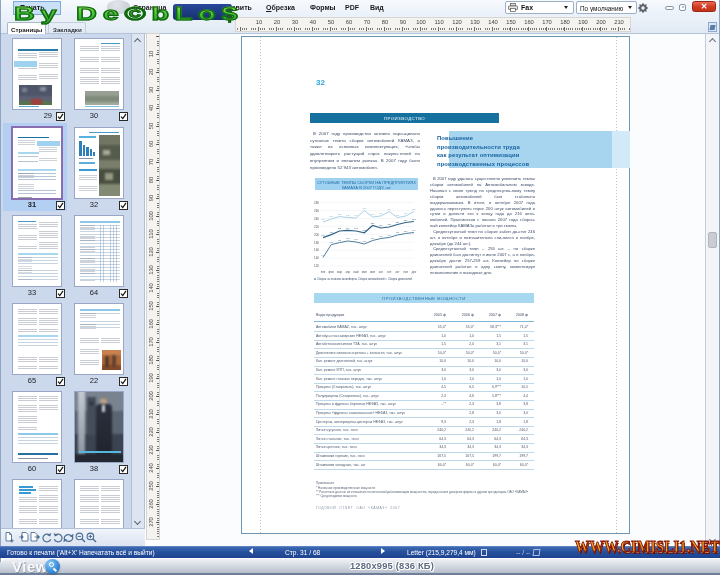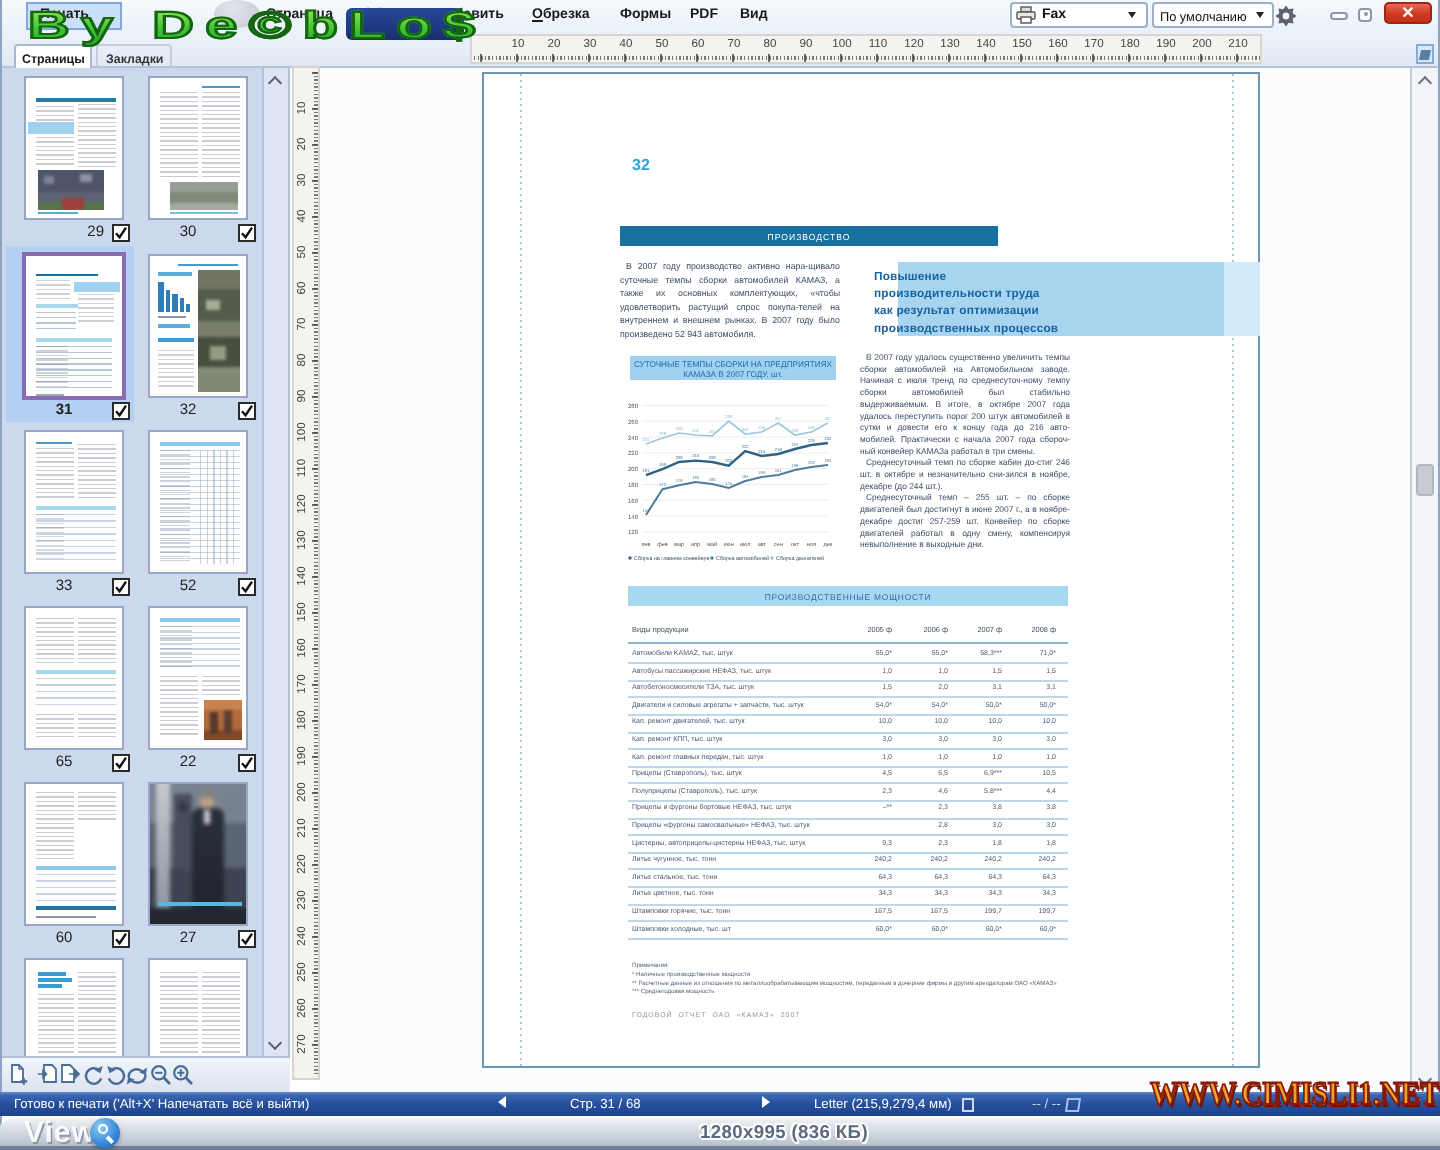--- a/index.html
+++ b/index.html
@@ -132,21 +132,21 @@
 <svg class="a" style="left:55px;top:254.5px" width="9" height="9" viewBox="0 0 9 9">
       <rect x="0.5" y="0.5" width="8" height="8" fill="#fff" stroke="#2a2a2a" stroke-width="1"></rect>
       <path d="M2 4.6l1.8 2L7 1.8" fill="none" stroke="#111" stroke-width="1.2"></path>
     </svg>
 <div class="a" style="left:73px;top:181px;width:50px;height:72px;background:#fff;border:1px solid #9aa6c6;overflow:hidden">
       <div class="a" style="left:5px;top:5px;width:40px;height:2px;background:#8cc8e8"></div>
       <div class="a" style="left:5px;top:9px;width:40px;height:57px;background:repeating-linear-gradient(180deg,rgba(130,160,190,0.45) 0 0.7px,transparent 0.7px 3.0px)"></div>
       <div class="a" style="left:5px;top:9px;width:15px;height:57px;background:repeating-linear-gradient(180deg,rgba(96,106,126,0.3) 0 0.7px,transparent 0.7px 2.2px)"></div>
       <div class="a" style="left:25px;top:9px;width:20px;height:57px;background:repeating-linear-gradient(90deg,rgba(130,160,190,0.45) 0 0.7px,transparent 0.7px 3.3px)"></div>
     </div>
-<div class="a" style="left:73px;top:254px;width:40px;text-align:center;font-size:7.5px;font-weight:normal;color:#222">52</div>
+<div class="a" style="left:73px;top:254px;width:40px;text-align:center;font-size:7.5px;font-weight:normal;color:#222">64</div>
 <svg class="a" style="left:118px;top:254.5px" width="9" height="9" viewBox="0 0 9 9">
       <rect x="0.5" y="0.5" width="8" height="8" fill="#fff" stroke="#2a2a2a" stroke-width="1"></rect>
       <path d="M2 4.6l1.8 2L7 1.8" fill="none" stroke="#111" stroke-width="1.2"></path>
     </svg>
 <div class="a" style="left:11px;top:269px;width:50px;height:72px;background:#fff;border:1px solid #9aa6c6;overflow:hidden">
       <div class="a" style="left:5px;top:5px;width:19px;height:24px;background:repeating-linear-gradient(180deg,rgba(96,106,126,0.34) 0 0.7px,transparent 0.7px 2.2px)"></div>
       <div class="a" style="left:26px;top:5px;width:19px;height:24px;background:repeating-linear-gradient(180deg,rgba(96,106,126,0.34) 0 0.7px,transparent 0.7px 2.2px)"></div>
       <div class="a" style="left:5px;top:31px;width:40px;height:1.8px;background:#a7d8f0"></div>
       <div class="a" style="left:5px;top:35px;width:40px;height:16px;background:repeating-linear-gradient(180deg,rgba(130,160,190,0.45) 0 0.7px,transparent 0.7px 3.2px)"></div>
       <div class="a" style="left:5px;top:53px;width:19px;height:13px;background:repeating-linear-gradient(180deg,rgba(96,106,126,0.34) 0 0.7px,transparent 0.7px 2.2px)"></div>
@@ -196,21 +196,21 @@
           <div class="a" style="left:14px;top:7px;width:9px;height:38px;background:#454d5b"></div>
           <div class="a" style="left:16px;top:11px;width:5px;height:5px;border-radius:50%;background:#333945"></div>
           <div class="a" style="left:27px;top:8px;width:7px;height:6px;border-radius:45%;background:#bda188"></div>
           <div class="a" style="left:28px;top:5.5px;width:6px;height:3px;border-radius:40%;background:#84827a"></div>
           <div class="a" style="left:23px;top:14px;width:16px;height:50px;background:linear-gradient(180deg,#2a303c,#20242e);border-radius:4px 4px 0 0"></div>
           <div class="a" style="left:29px;top:15px;width:2.5px;height:7px;background:#ccced4"></div>
         </div>
       </div>
       <div class="a" style="left:4px;top:59px;width:42px;height:2.2px;background:#56b8dc"></div>
     </div>
-<div class="a" style="left:73px;top:430px;width:40px;text-align:center;font-size:7.5px;font-weight:normal;color:#222">27</div>
+<div class="a" style="left:73px;top:430px;width:40px;text-align:center;font-size:7.5px;font-weight:normal;color:#222">38</div>
 <svg class="a" style="left:118px;top:430.5px" width="9" height="9" viewBox="0 0 9 9">
       <rect x="0.5" y="0.5" width="8" height="8" fill="#fff" stroke="#2a2a2a" stroke-width="1"></rect>
       <path d="M2 4.6l1.8 2L7 1.8" fill="none" stroke="#111" stroke-width="1.2"></path>
     </svg>
 <div class="a" style="left:11px;top:445px;width:50px;height:72px;background:#fff;border:1px solid #9aa6c6;overflow:hidden">
       <div class="a" style="left:6px;top:6px;width:14px;height:1.5px;background:#3a9ad4"></div>
       <div class="a" style="left:6px;top:9px;width:17px;height:1.5px;background:#3a9ad4"></div>
       <div class="a" style="left:6px;top:12px;width:12px;height:1.5px;background:#3a9ad4"></div>
       <div class="a" style="left:6px;top:17px;width:18px;height:30px;background:repeating-linear-gradient(180deg,rgba(96,106,126,0.34) 0 0.7px,transparent 0.7px 2.2px)"></div>
       <div class="a" style="left:26px;top:6px;width:19px;height:41px;background:repeating-linear-gradient(180deg,rgba(96,106,126,0.34) 0 0.7px,transparent 0.7px 2.2px)"></div>

